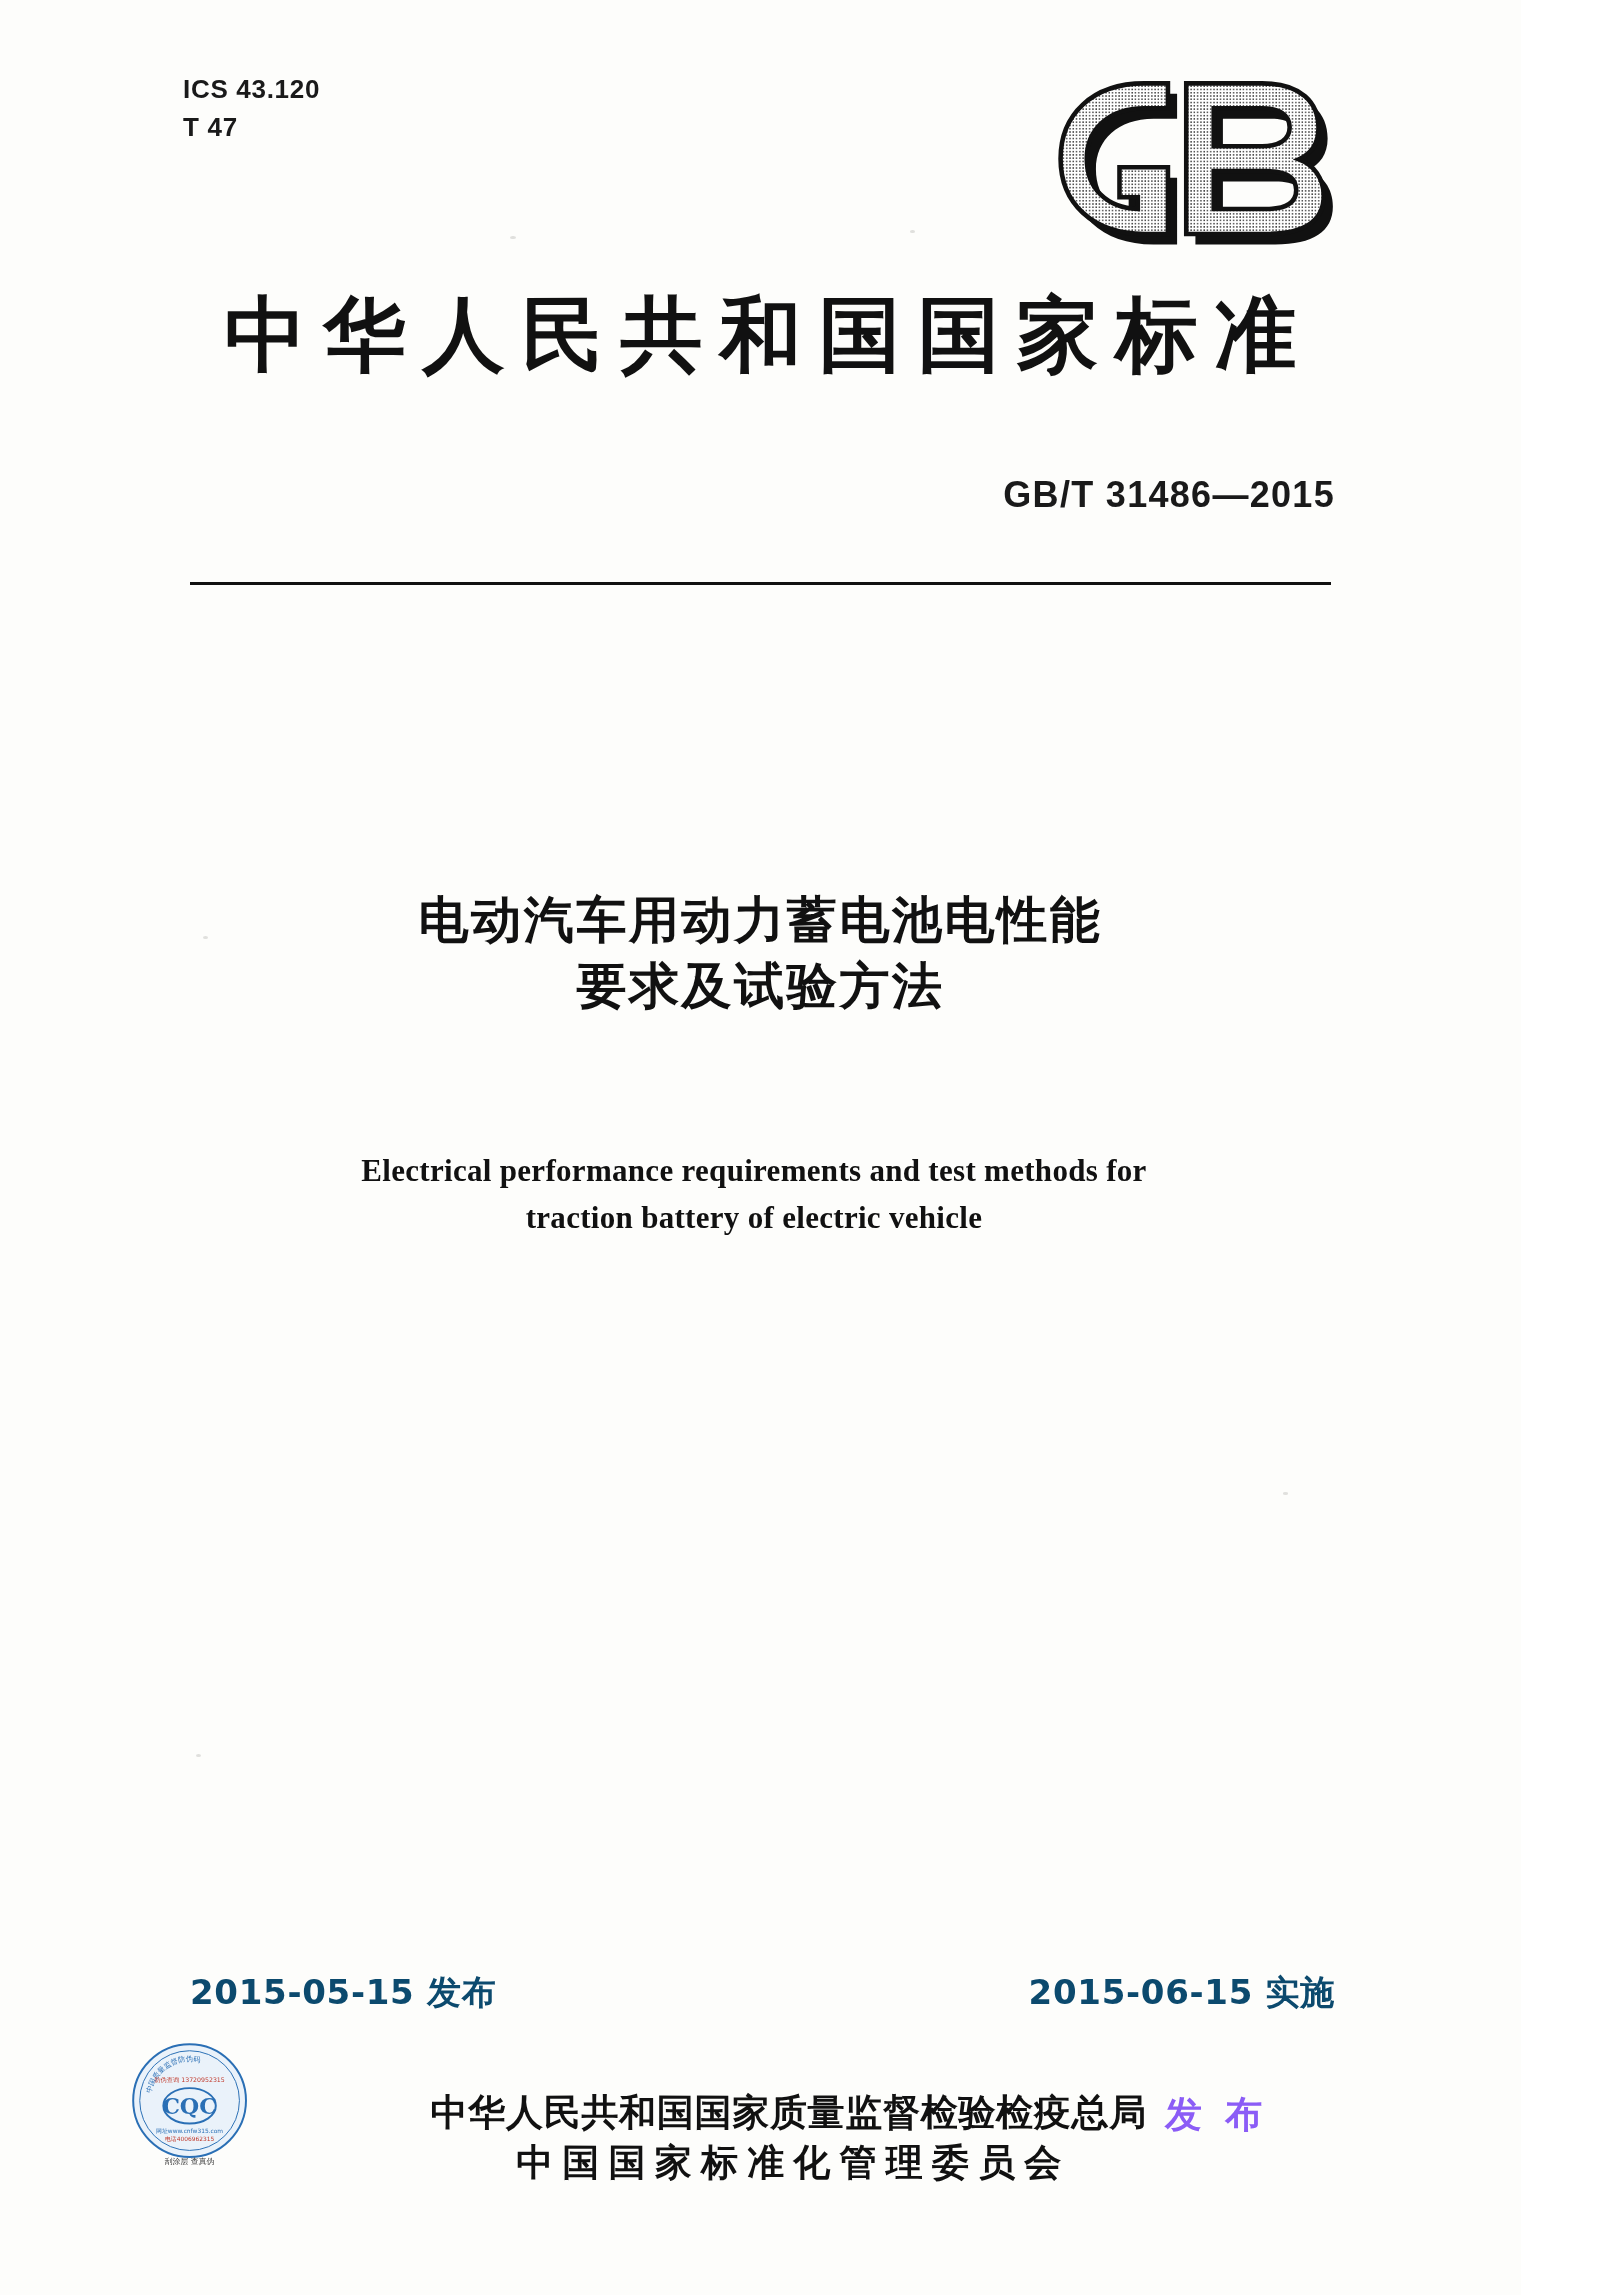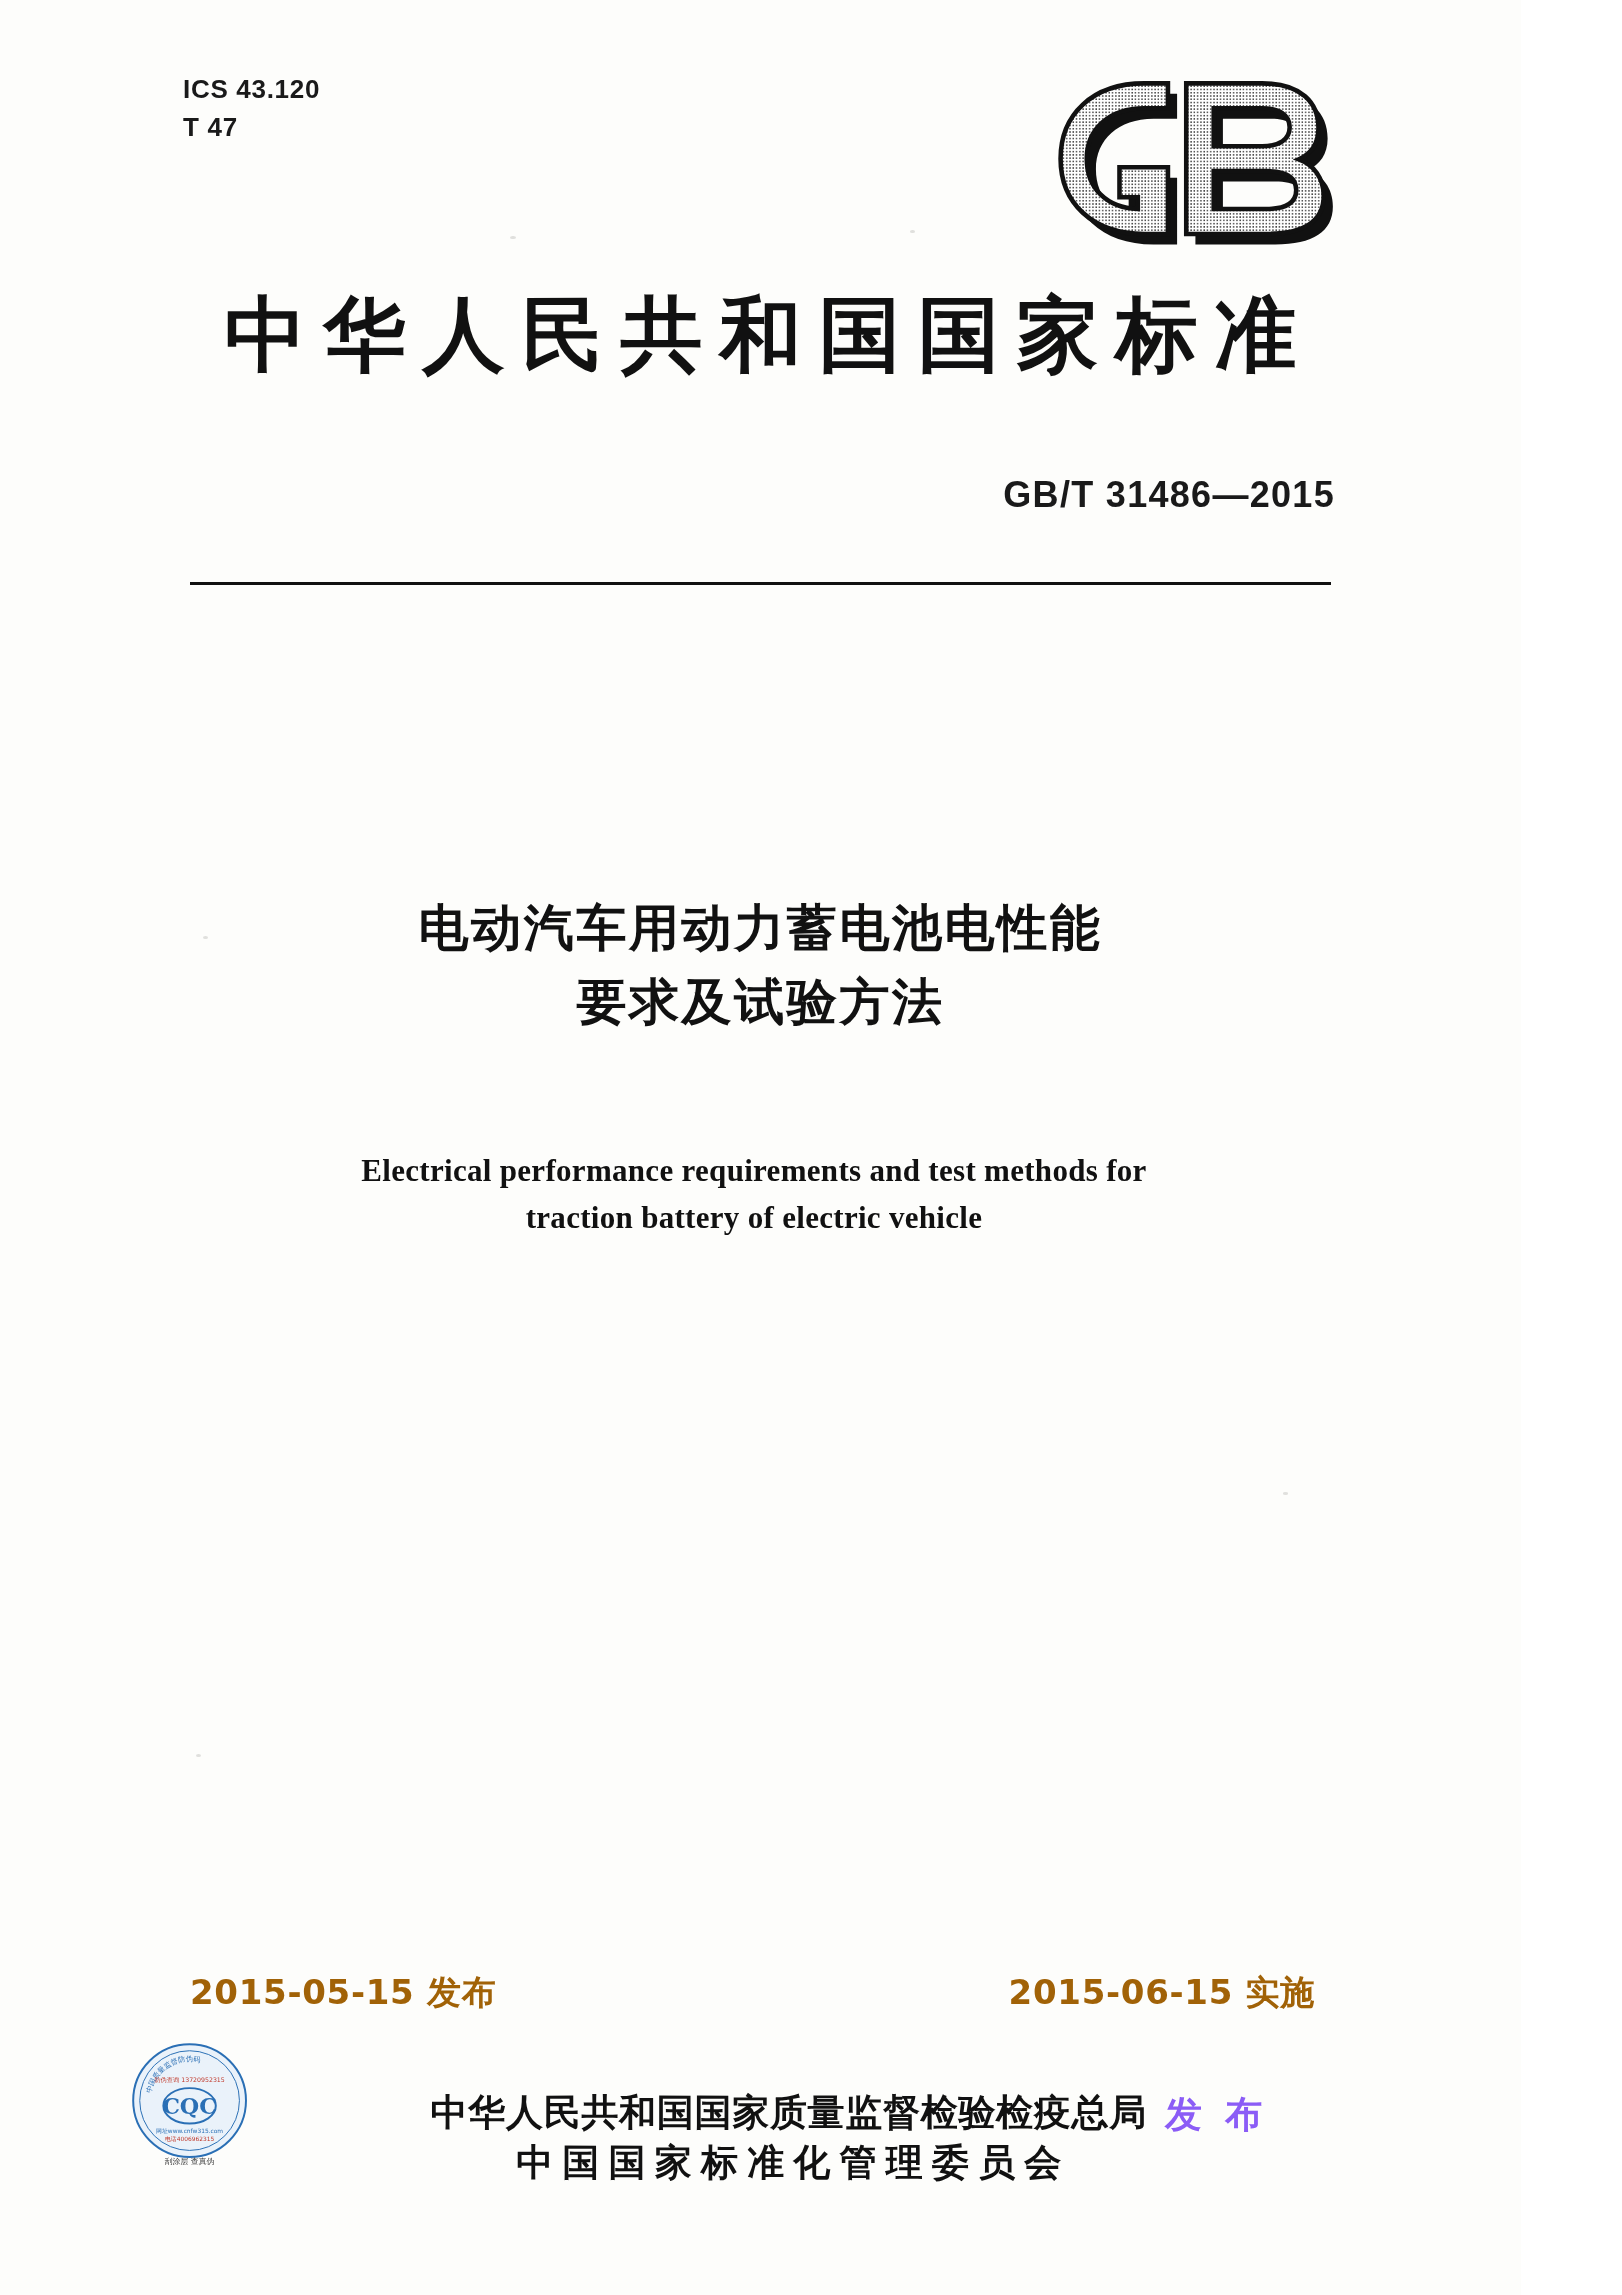--- a/index.html
+++ b/index.html
@@ -88,21 +88,21 @@
     right: 0;
     top: 887px;
     text-align: center;
     font-family: "DejaVu Sans", sans-serif;
     font-weight: bold;
     font-size: 50px;
     line-height: 1.32;
     letter-spacing: 2.6px;
     color: #111111;
   }
-  .doc-title-cn div { white-space: pre; margin-top: 8px; }
+  .doc-title-cn div { white-space: pre; }
 
   
   .doc-title-en {
     position: absolute;
     left: 0;
     right: 13px;
     top: 1148px;
     text-align: center;
     font-family: "Liberation Serif", serif;
     font-weight: bold;
@@ -110,30 +110,30 @@
     line-height: 1.5;
     letter-spacing: 0.3px;
     color: #111111;
   }
   .doc-title-en div { white-space: pre; }
 
   
   .footer-dates {
     position: absolute;
     left: 190px;
-    right: 206px;
+    right: 186px;
     top: 1970px;
     display: flex;
     justify-content: space-between;
     align-items: baseline;
     font-family: "DejaVu Sans", sans-serif;
     font-weight: bold;
     font-size: 34px;
     letter-spacing: 0.7px;
-    color: #a16207;
+    color: #0c4a6e;
   }
   .footer-dates span { white-space: pre; }
 
   
   .footer-issuer {
     position: absolute;
     left: 347px;
     right: 170px;
     top: 2042px;
     display: flex;

